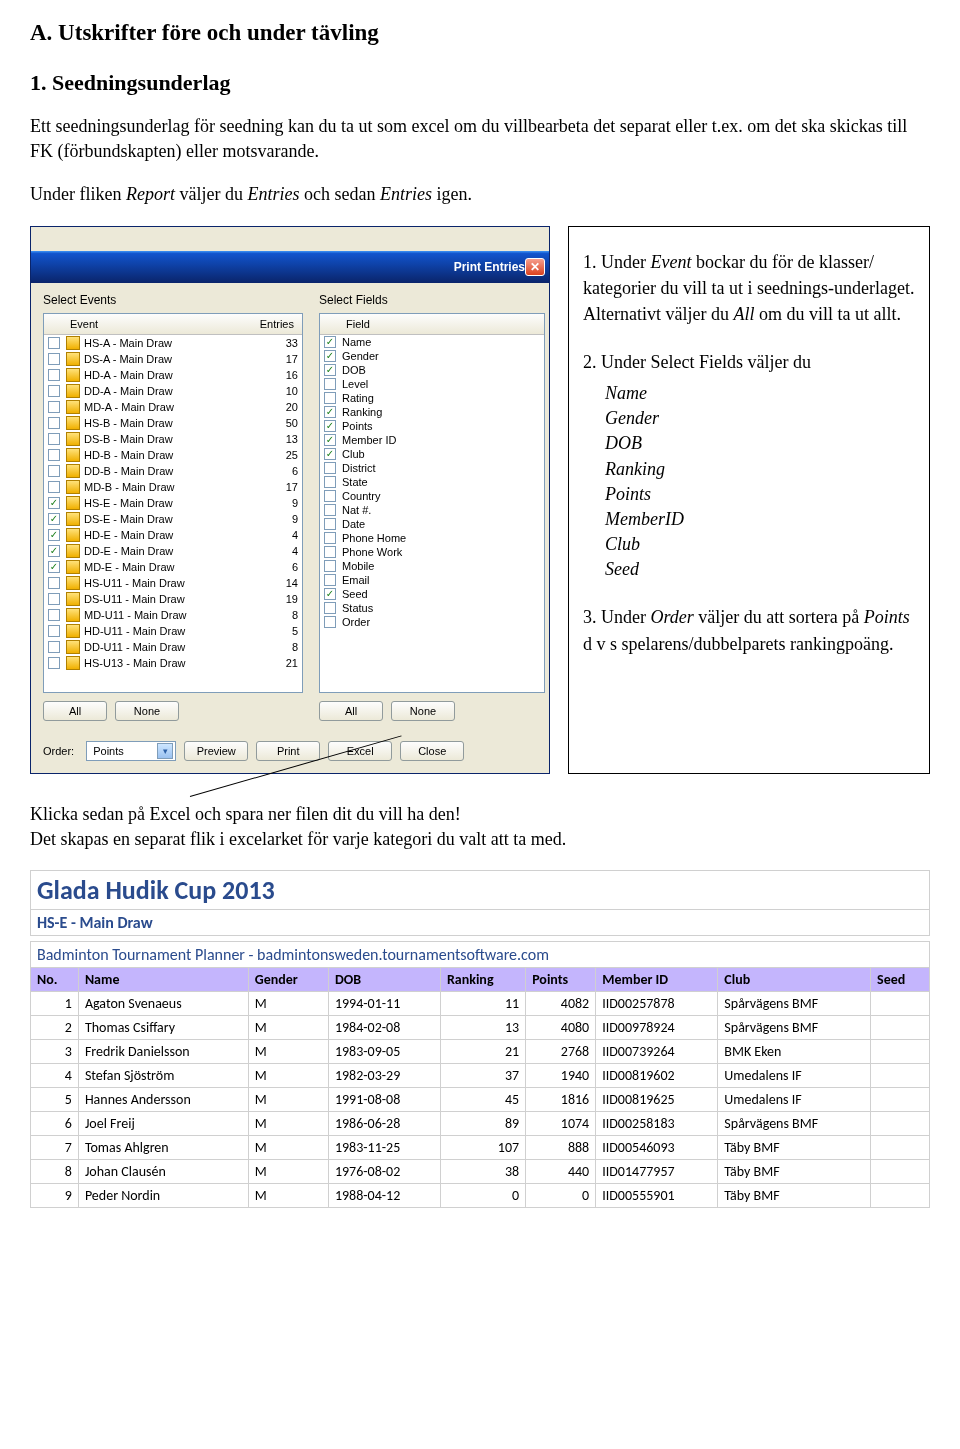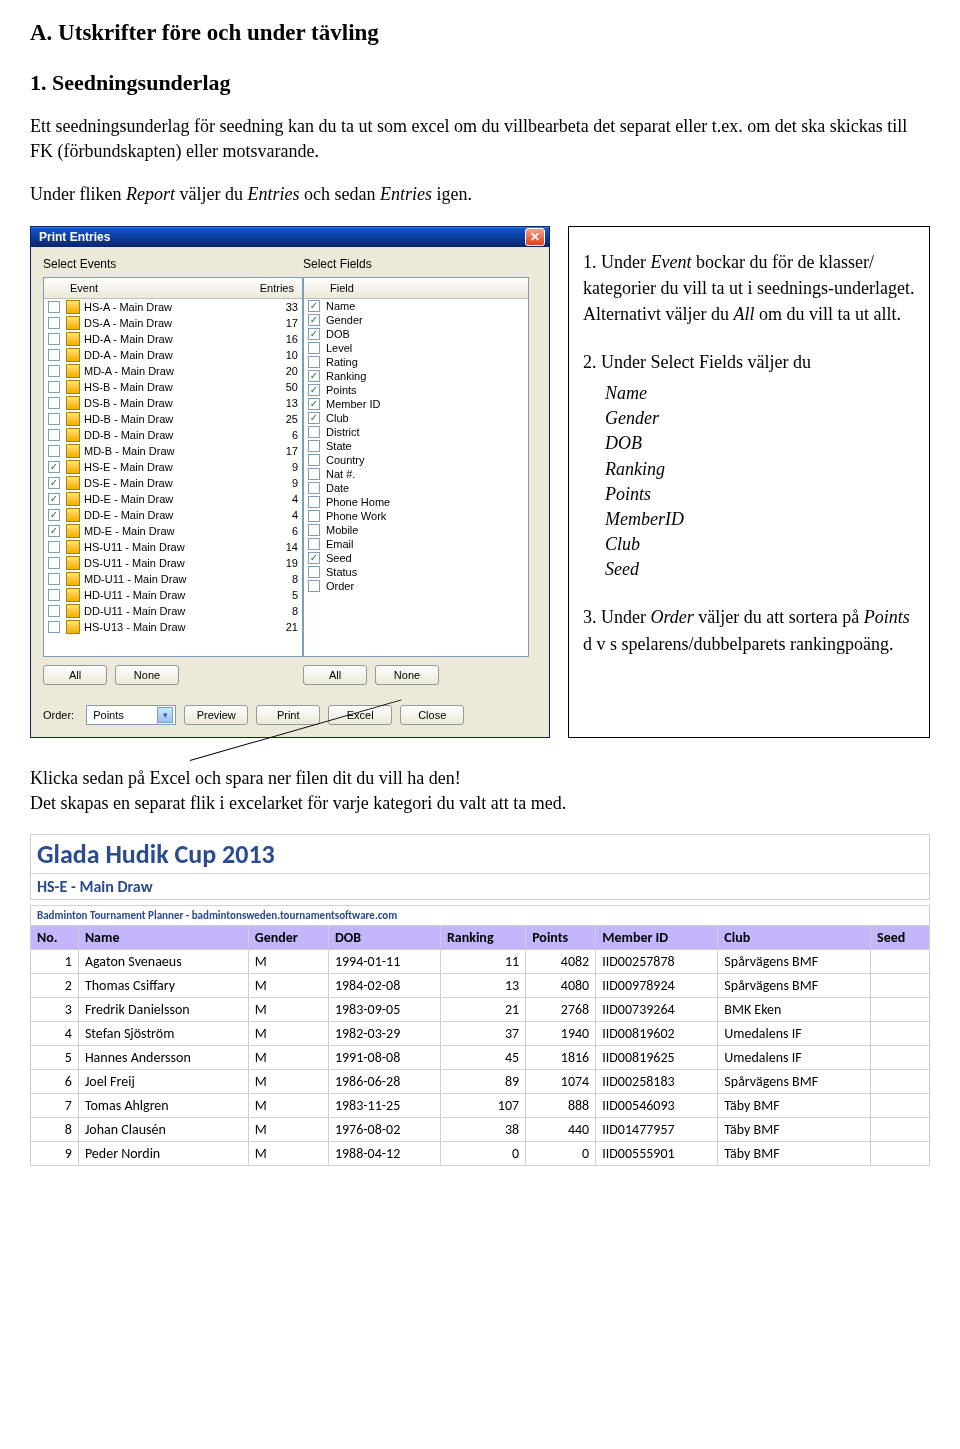--- a/index.html
+++ b/index.html
@@ -27,35 +27,36 @@
     font-size: 12px;
     background: #ece9d8;
     border: 1px solid #0a246a;
     width: 520px;
   }
   .titlebar {
     background: linear-gradient(to bottom, #3e95f5 0%, #1154cd 8%, #0a246a 100%);
     color: #fff;
     display: flex;
     align-items: center;
-    justify-content: space-between;
-    height: 20px;
+    justify-content: flex-end;
+    height: 32px;
     padding: 0 4px 0 8px;
     font-weight: bold;
+    margin-top: 24px;
   }
   .closebtn {
     width: 20px; height: 18px;
     background: linear-gradient(to bottom,#f69f8e,#d9411e);
     border: 1px solid #fff;
     border-radius: 3px;
     display: flex; align-items: center; justify-content: center;
     color: #fff; font-weight: bold; font-size: 12px;
   }
   .win-body { padding: 10px 12px 12px 12px; }
-  .panels { display: flex; }
+  .panels { display: flex; gap: 16px; }
   .panel-label { margin-bottom: 6px; }
   .listbox {
     background: #fff;
     border: 1px solid #7f9db9;
     overflow-y: scroll;
     height: 380px;
   }
   .events-box { width: 260px; }
   .fields-box { width: 226px; }
   .list-head, .list-row {
@@ -131,21 +132,21 @@
     margin-top: 10px;
   }
   .xl td, .xl th {
     border: 1px solid #d0d0d0;
     padding: 3px 6px;
     text-align: left;
     white-space: nowrap;
   }
   .xl .title-row td { font-size: 26px; font-weight: bold; color: #2a4b8d; border-bottom: none; }
   .xl .subtitle-row td { font-size: 16px; font-weight: bold; color: #2a4b8d; }
-  .xl .credit-row td { font-size: 11px; font-weight: bold; color: #2a4b8d; }
+  .xl .credit-row td { font-size: 16px; font-weight: normal; color: #2a4b8d; }
   .xl th { font-weight: bold; background: #c4b5fd; }
   .xl .num-col { text-align: right; }
 
   ::-webkit-scrollbar { width: 16px; background:#ece9d8; }
   ::-webkit-scrollbar-thumb { background: linear-gradient(#cde6ff,#9ac1f0); border:1px solid #7f9db9; }
   ::-webkit-scrollbar-button { background: linear-gradient(#cde6ff,#9ac1f0); border:1px solid #7f9db9; height:16px; }
 </style>
 </head>
 <body>
 

